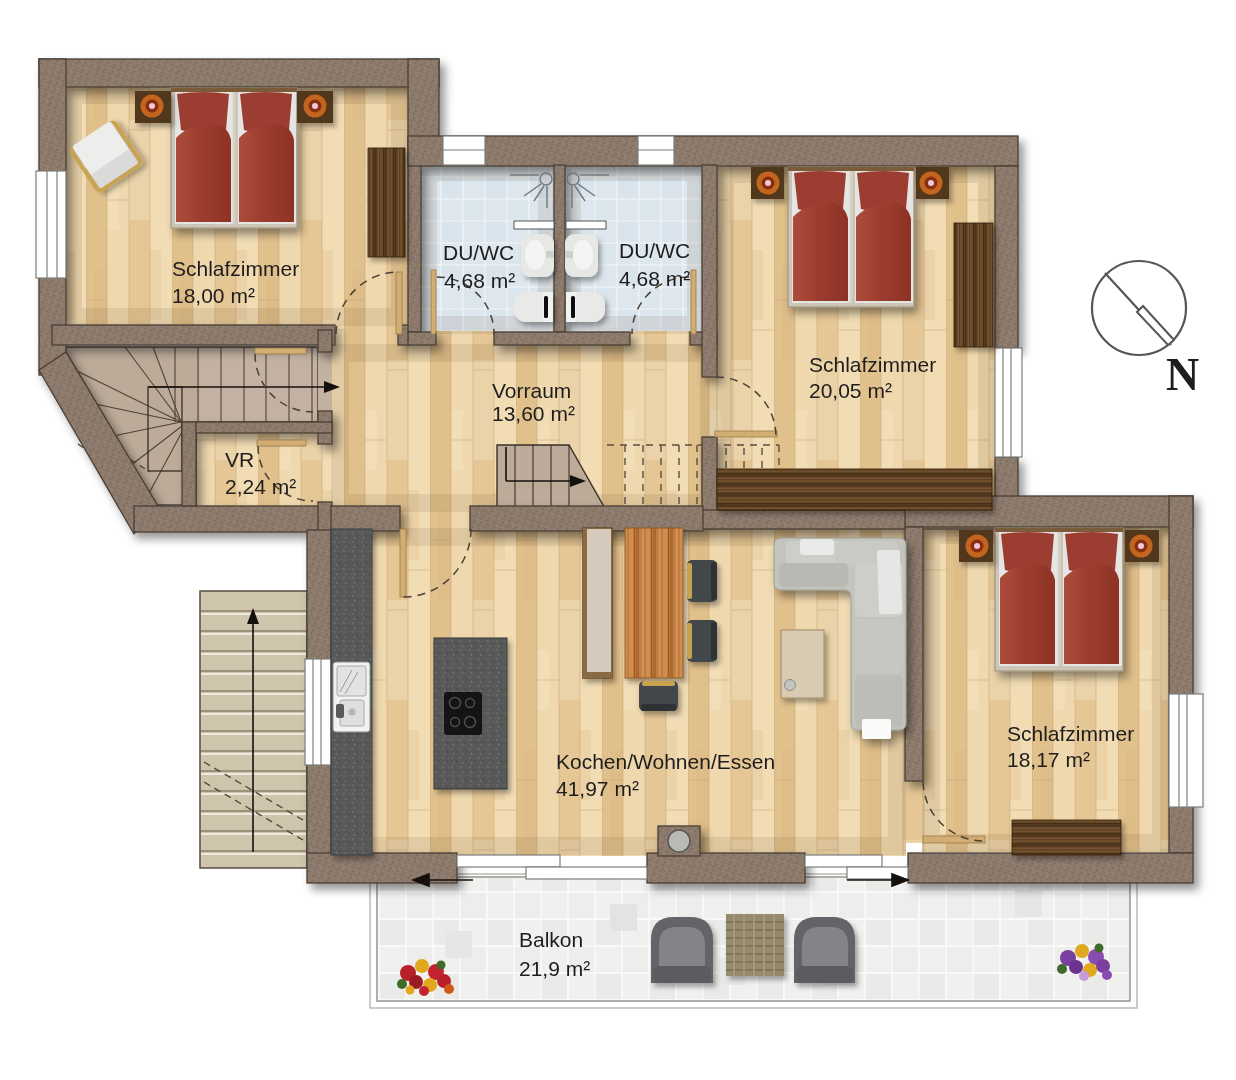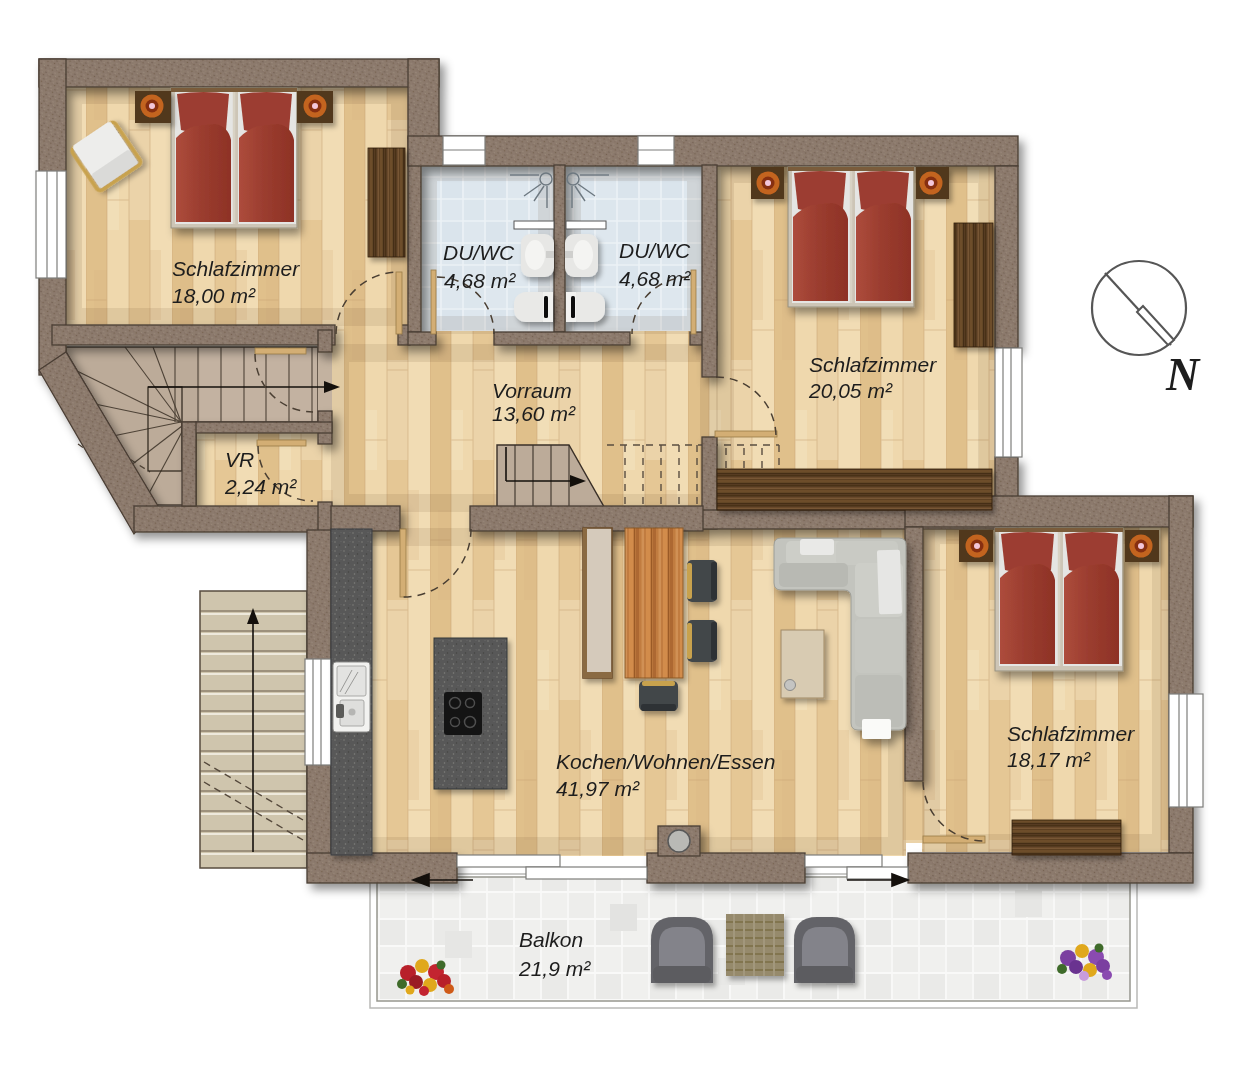--- a/index.html
+++ b/index.html
@@ -1,16 +1,16 @@
 <!DOCTYPE html>
 <html><head>
 <meta charset="utf-8">
 <style>
 html,body{margin:0;padding:0;background:#ffffff;}
-#plan{width:1236px;height:1080px;position:relative;font-style:italic;}
+#plan{width:1236px;height:1080px;position:relative;}
 text{font-family:"Liberation Sans",sans-serif;fill:#1d1d1d;}
 </style>
 </head>
 <body>
 <div id="plan">
 <svg width="1236" height="1080" viewBox="0 0 1236 1080">
 <defs>
 <pattern id="wood" width="86" height="240" patternUnits="userSpaceOnUse">
   <rect width="86" height="240" fill="#e9cda0"></rect>
   <rect x="0" width="21" height="240" fill="#e0c08b"></rect>

